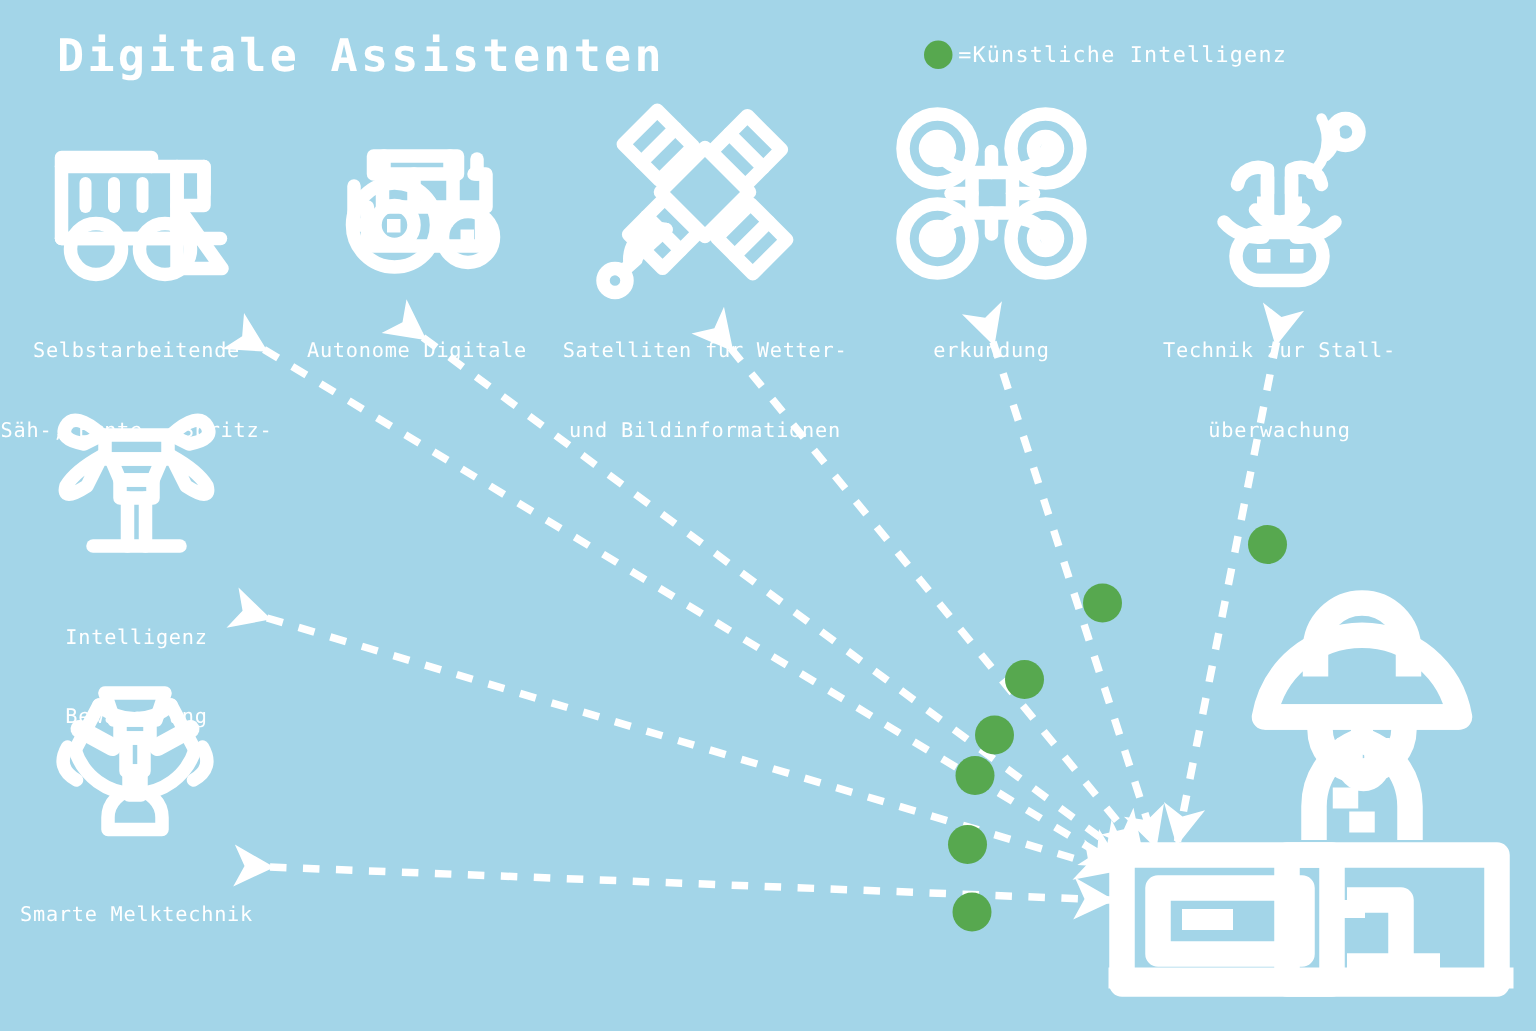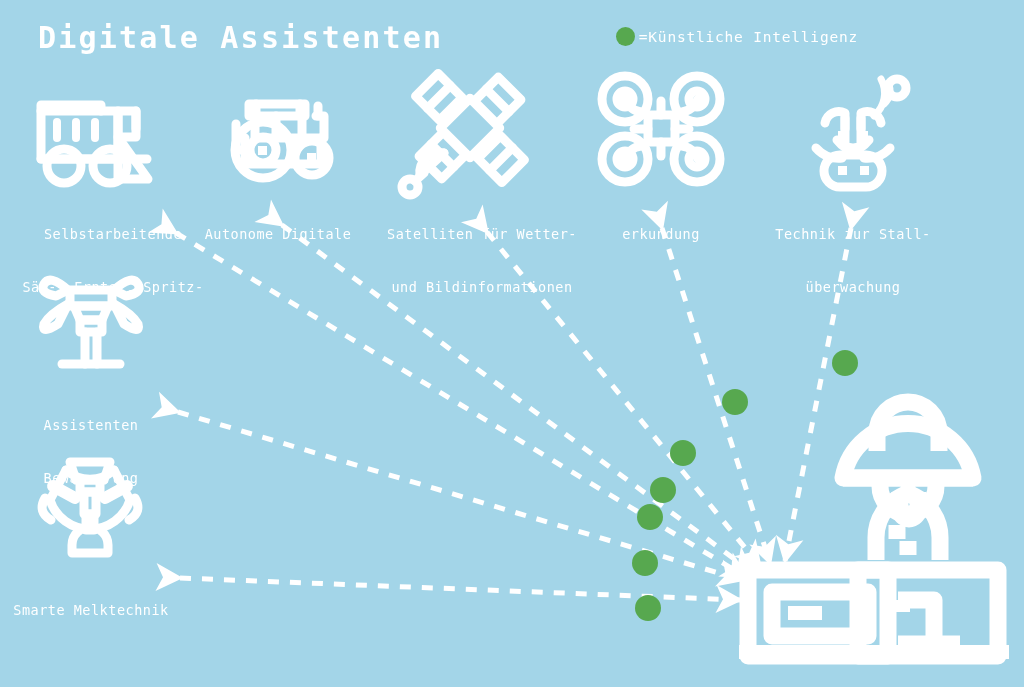--- a/index.html
+++ b/index.html
@@ -208,45 +208,45 @@
   </svg>
 
   <div id="title">Digitale Assistenten</div>
 
   <div id="legend">
     <span class="dot"></span>
     <span class="ltext">=</span>
     <span class="ltext">Künstliche Intelligenz</span>
   </div>
 
-  <div class="txt label" style="left:0px;top:190px;width:182px;padding-left:22px;">
+  <div class="txt label" style="left:0px;top:190px;width:182px;">
     <div>Selbstarbeitende</div>
     <div>Säh-, Ernte-, Spritz-</div>
   </div>
 
   <div class="txt label" style="left:190px;top:190px;width:176px;">
     <div>Autonome Digitale</div>
   </div>
 
-  <div class="txt label" style="left:386px;top:190px;width:192px;">
+  <div class="txt label" style="left:374px;top:190px;width:192px;">
     <div>Satelliten für Wetter-</div>
     <div>und Bildinformationen</div>
   </div>
 
   <div class="txt label" style="left:578px;top:190px;width:166px;">
     <div>erkundung</div>
   </div>
 
   <div class="txt label" style="left:763px;top:190px;width:180px;">
     <div>Technik zur Stall-</div>
     <div>überwachung</div>
   </div>
 
   <div class="txt label" style="left:0px;top:381px;width:182px;">
-    <div>Assistenten</div>
+    <div>Intelligenz</div>
     <div>Bewässerung</div>
   </div>
 
   <div class="txt label" style="left:0px;top:566px;width:182px;">
     <div>Smarte Melktechnik</div>
   </div>
 
 </div>
 
 </body></html>

